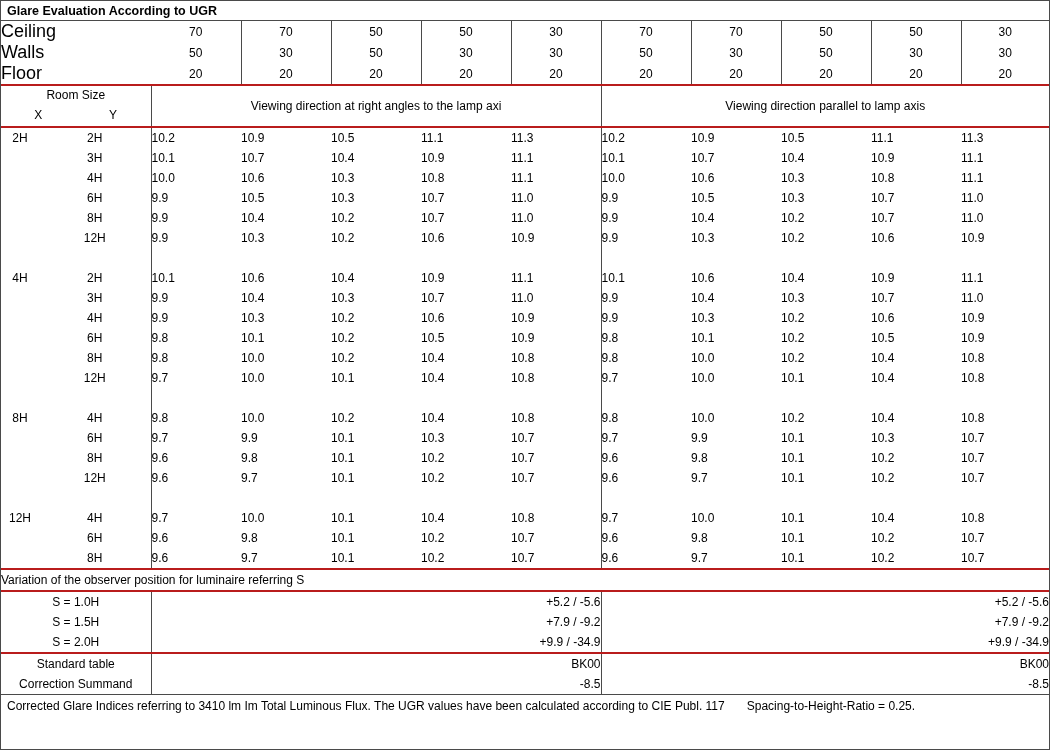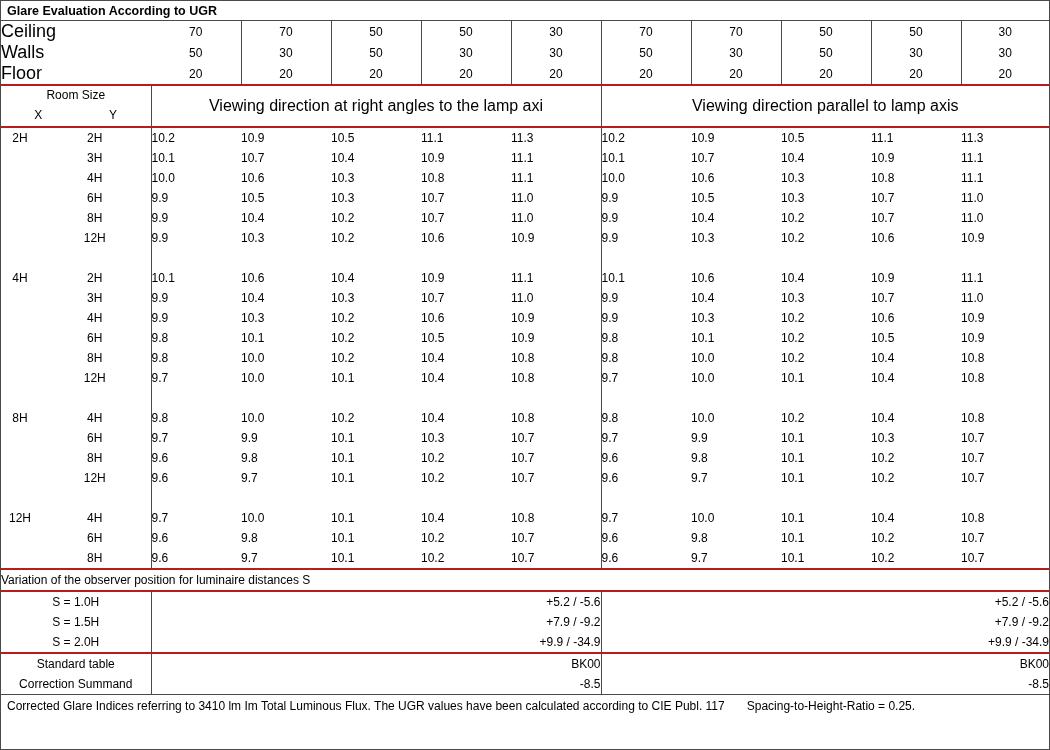--- a/index.html
+++ b/index.html
@@ -57,21 +57,21 @@
   .roomx {
     text-align: center;
     font-size: 12px;
   }
   .roomy {
     text-align: center;
     font-size: 12px;
   }
   .dir-head {
     text-align: center;
-    font-size: 16px;
+    font-size: 12px;
   }
   .spacer-row td { height: 10px; }
   .section-head {
     padding-left: 6px;
     font-size: 12px;
     text-align: left;
   }
   .footer {
     font-size: 12px;
     padding: 4px 0 0 6px;
@@ -491,21 +491,21 @@
       <td class="num hline-b">10.2</td>
       <td class="num vline-r hline-b">10.7</td>
       <td class="num hline-b">9.6</td>
       <td class="num hline-b">9.7</td>
       <td class="num hline-b">10.1</td>
       <td class="num hline-b">10.2</td>
       <td class="num hline-b">10.7</td>
     </tr>
 
     <tr>
-      <td class="section-head hline-b" colspan="12">Variation of the observer position for luminaire distances S</td>
+      <td class="section-head hline-b" colspan="12">Variation of the observer position for luminaire referring S</td>
     </tr>
 
     <tr>
       <td class="var-label vline-r" colspan="2">S = 1.0H</td>
       <td class="var-val vline-r" colspan="5">+5.2 / -5.6</td>
       <td class="var-val" colspan="5">+5.2 / -5.6</td>
     </tr>
     <tr>
       <td class="var-label vline-r" colspan="2">S = 1.5H</td>
       <td class="var-val vline-r" colspan="5">+7.9 / -9.2</td>

